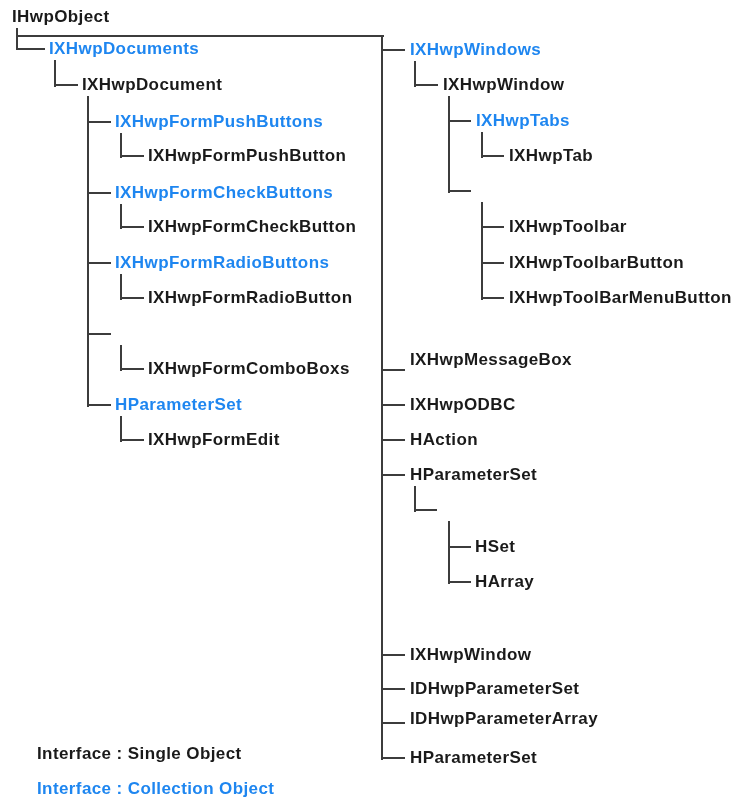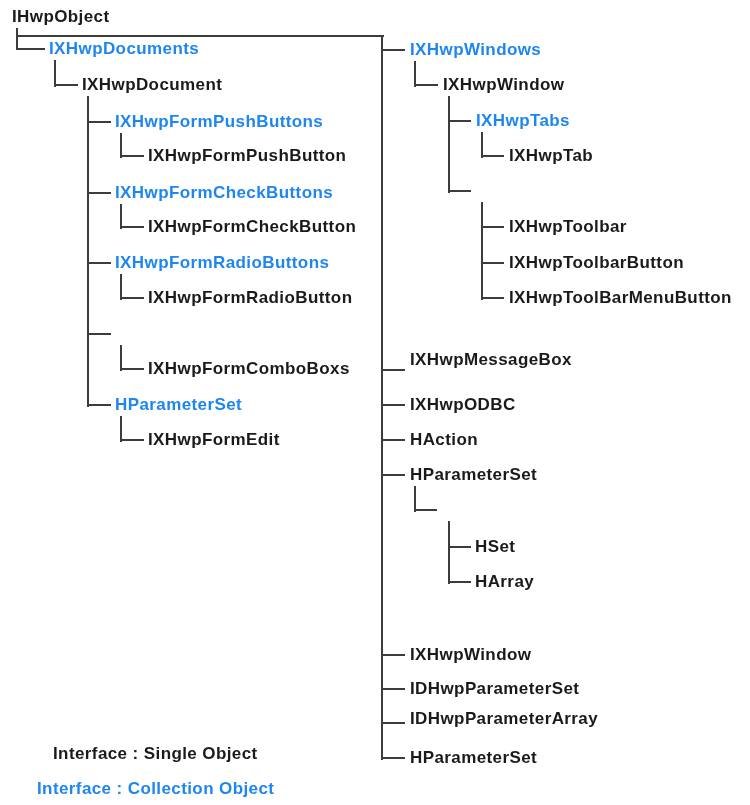--- a/index.html
+++ b/index.html
@@ -25,21 +25,21 @@
   .node.c{color:var(--collection);}
   .line{position:absolute;background:var(--line);}
   .legend-item{
     position:absolute;
     font-weight:700;
     font-size:17px;
     line-height:18px;
     letter-spacing:.4px;
     white-space:pre;
   }
-  .legend-item.single{color:var(--single);margin-left:16px;}
+  .legend-item.single{color:var(--single);}
   .legend-item.collection{color:var(--collection);text-align:right;}
 </style>
 </head>
 <body>
 
 <div id="canvas" style="--single: #1a1a1a; --collection: #1e86f0; --line: #3c3c3c;">
 
   <div class="node s" style="left:12px;top:8px">IHwpObject</div>
 
   <div class="node c" style="left:49px;top:40px">IXHwpDocuments</div>

